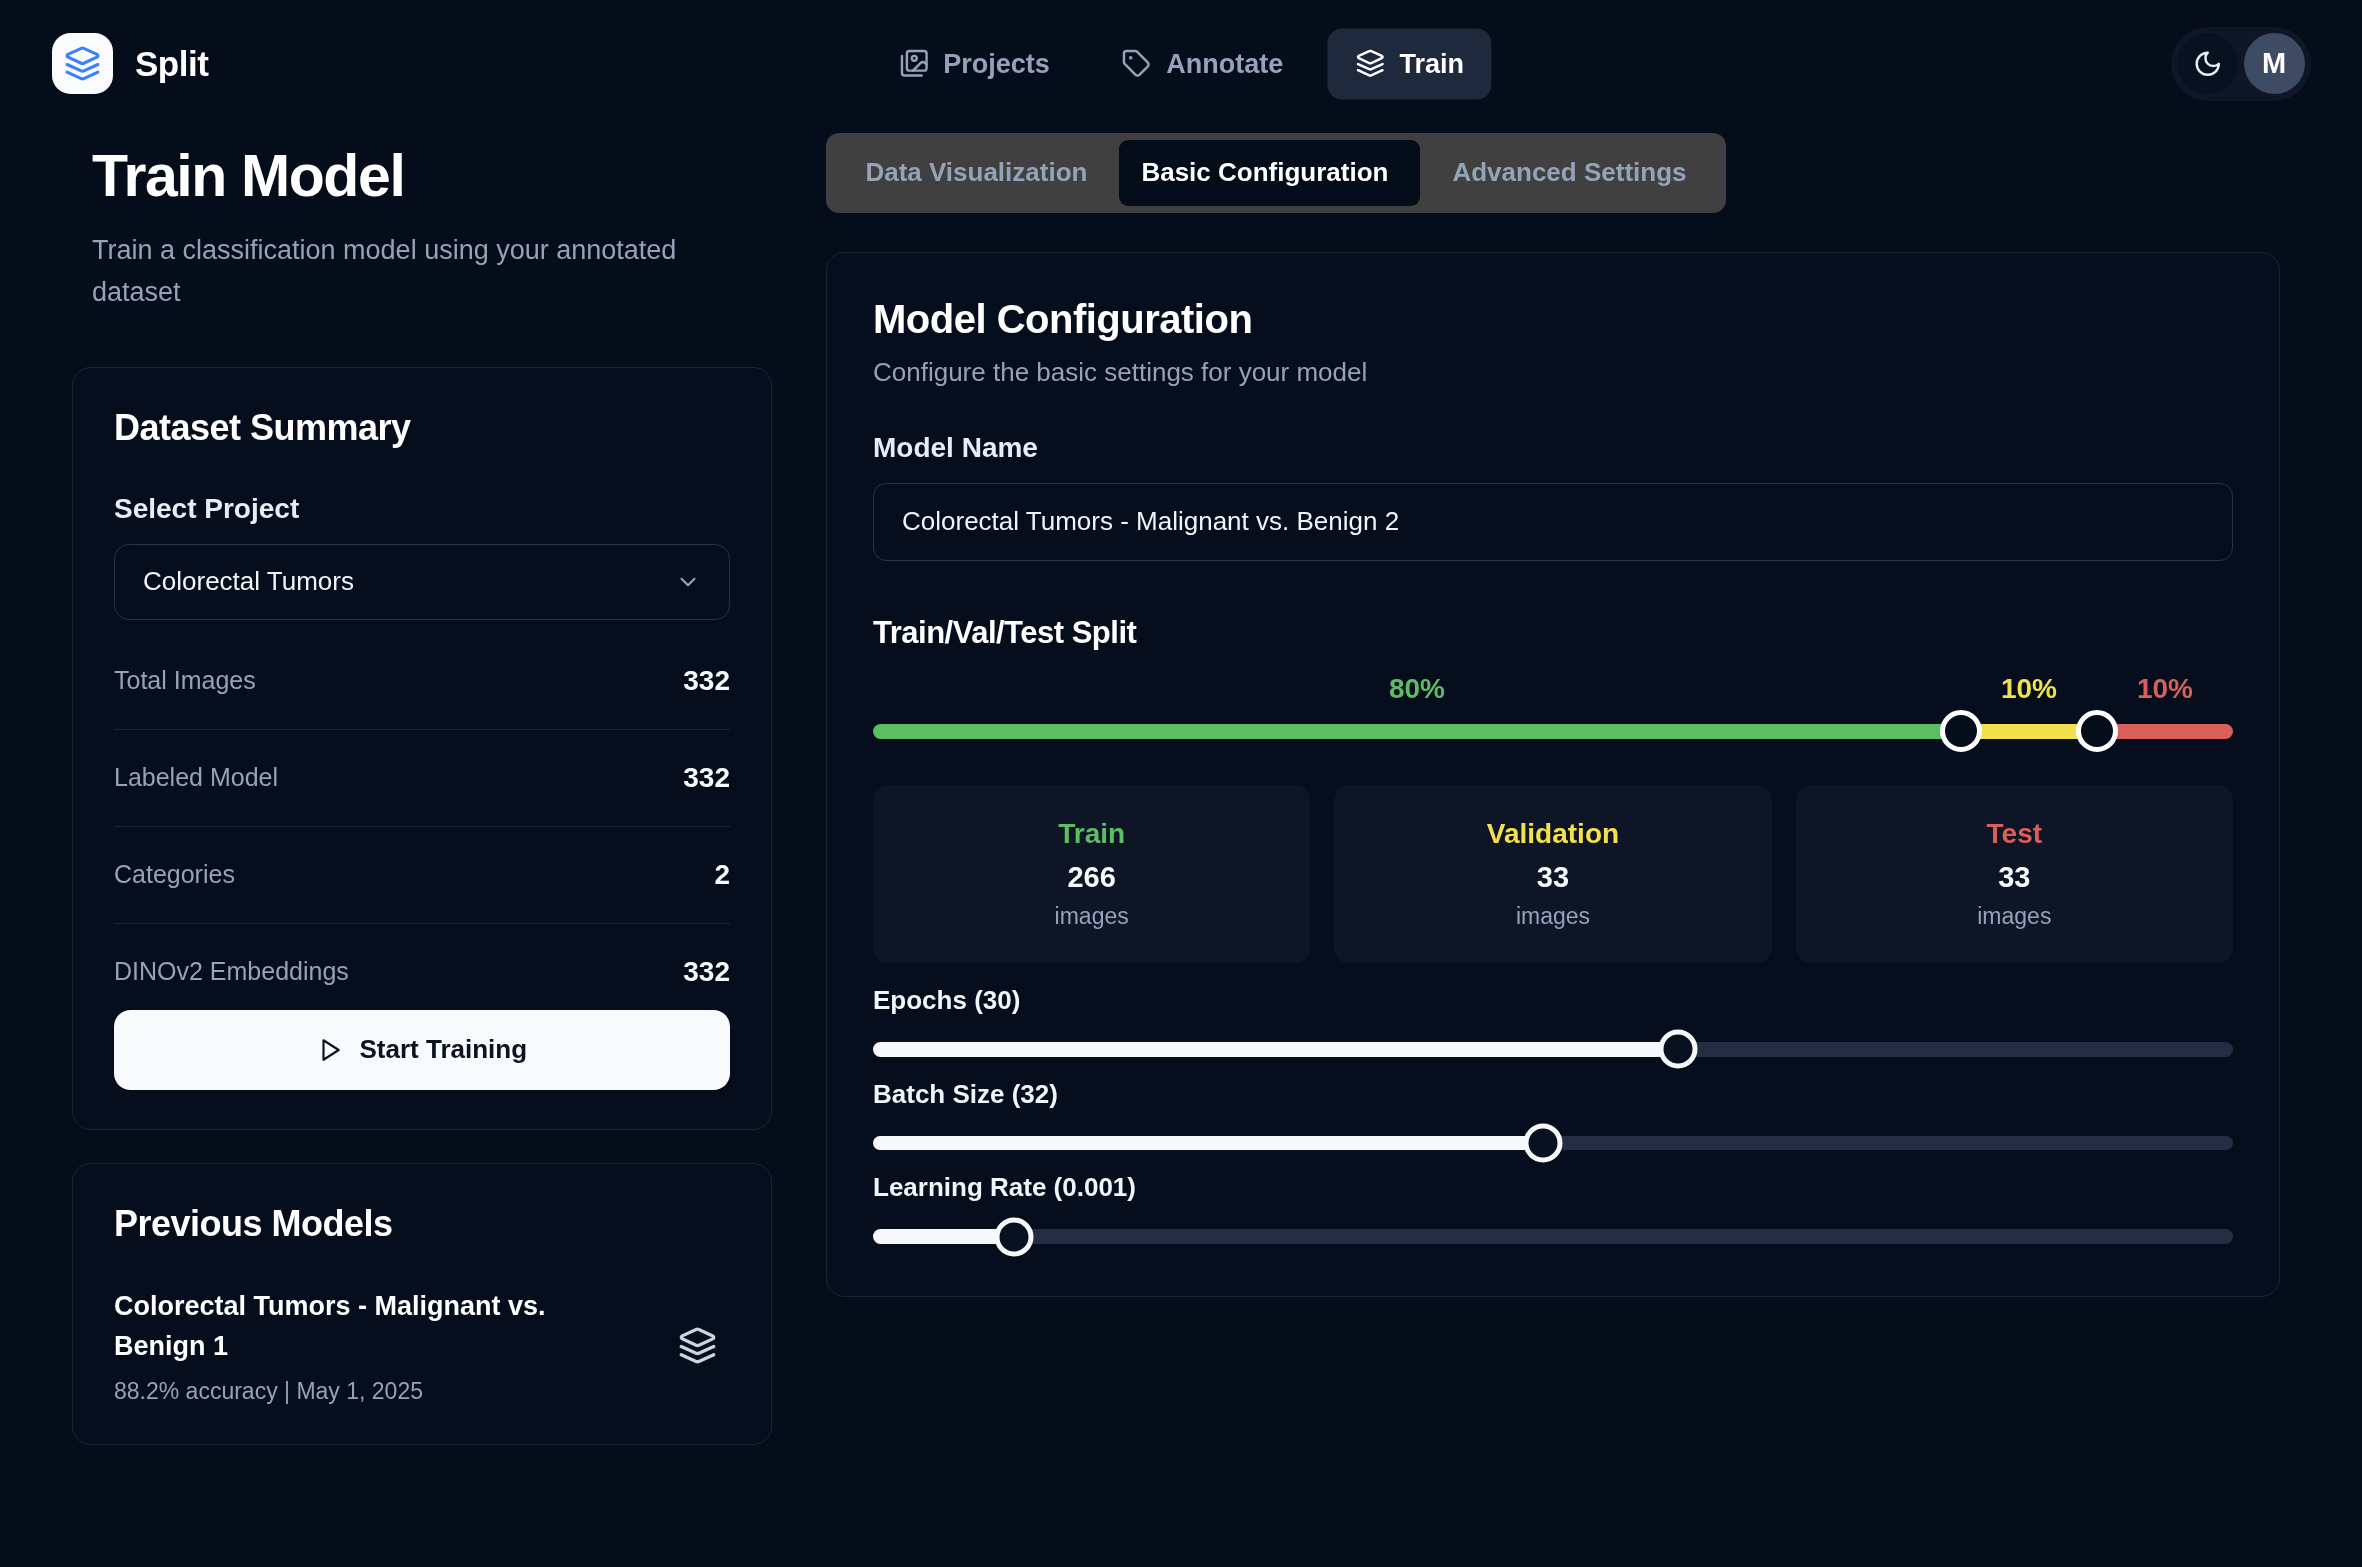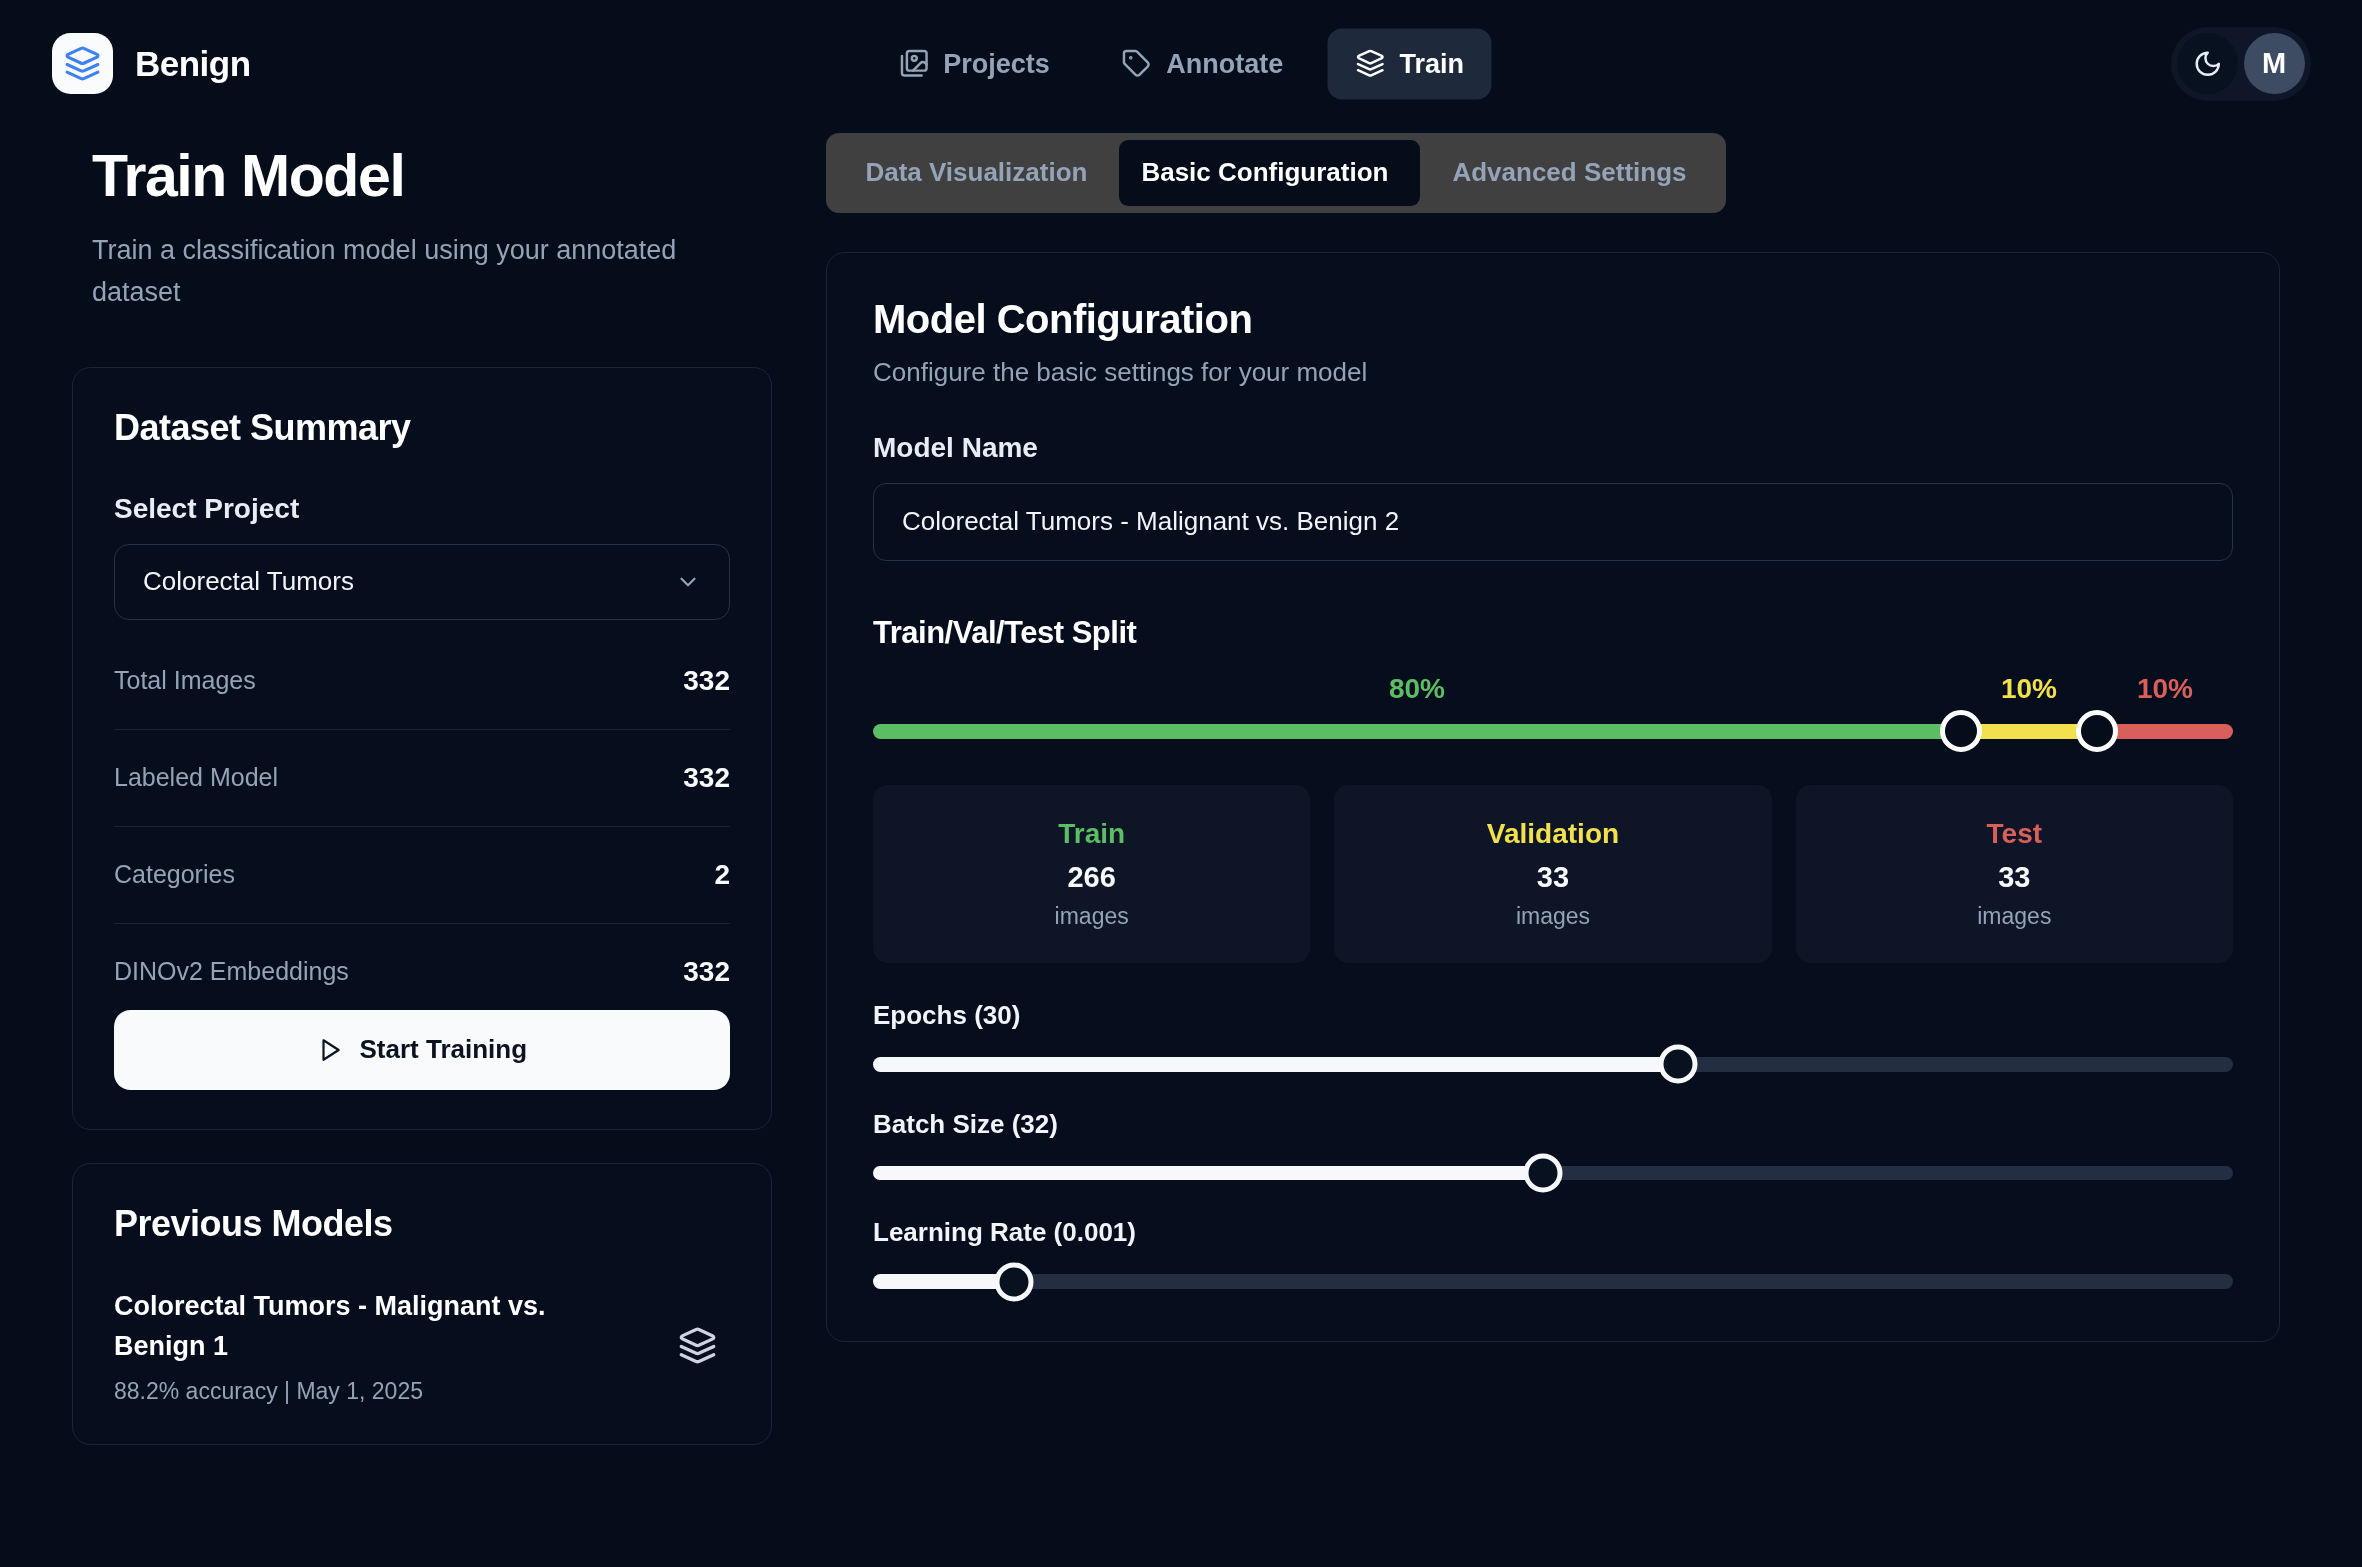--- a/index.html
+++ b/index.html
@@ -78,41 +78,41 @@
   .split-seg.first { border-radius:922px 0 0 922px; }
   .split-seg.last { border-radius:0 922px 922px 0; }
   .split-handle { position:absolute; top:50%; width:42px; height:42px; border-radius:50%; background:#050c1a; border:5.5px solid #ffffff; transform:translate(-50%,-50%); cursor:grab; }
 
   .split-stats { display:grid; grid-template-columns:repeat(3,1fr); gap:24px; margin-top:46px; }
   .split-box { background:#0d1526; border-radius:14.8px; text-align:center; padding:33px 9.2px; }
   .split-box-name { font-size:28px; font-weight:700; }
   .split-box-value { font-size:29px; font-weight:700; color:#f8fafc; margin-top:11px; }
   .split-box-unit { font-size:23px; color:#94a3b8; margin-top:9.2px; }
 
-  .slider-group { margin-top:37px; }
+  .slider-group { margin-top:22px; }
   .slider-label { font-size:26px; font-weight:700; color:#f1f5f9; }
   .slider-track { position:relative; height:14.8px; border-radius:922px; background:#232e42; margin-top:26px; }
   .slider-fill { position:absolute; left:0; top:0; height:100%; background:#f6f8fb; border-radius:922px; }
   .slider-handle { position:absolute; top:50%; width:39px; height:39px; border-radius:50%; background:#081120; border:5.5px solid #f6f8fb; transform:translate(-50%,-50%); cursor:grab; }
 </style>
 </head>
 <body>
 
 <div class="page">
 
   <header>
     <div class="brand">
       <div class="logo-box">
         <svg viewBox="0 0 24 24" fill="none" stroke="currentColor" stroke-width="2" stroke-linecap="round" stroke-linejoin="round">
             <path d="m12.83 2.18a2 2 0 0 0-1.66 0L2.6 6.08a1 1 0 0 0 0 1.83l8.58 3.91a2 2 0 0 0 1.66 0l8.58-3.9a1 1 0 0 0 0-1.83Z"></path>
             <path d="m22 17.65-9.17 4.16a2 2 0 0 1-1.66 0L2 17.65"></path>
             <path d="m22 12.65-9.17 4.16a2 2 0 0 1-1.66 0L2 12.65"></path>
           </svg>
       </div>
-      <span class="brand-name">Benign</span>
+      <span class="brand-name">Split</span>
     </div>
 
     <nav class="main-nav">
       <button class="nav-item">
         <svg viewBox="0 0 24 24" fill="none" stroke="currentColor" stroke-width="2" stroke-linecap="round" stroke-linejoin="round">
             <path d="M18 22H4a2 2 0 0 1-2-2V6"></path>
             <path d="m22 13-1.296-1.296a2.41 2.41 0 0 0-3.408 0L11 18"></path>
             <circle cx="12" cy="8" r="2"></circle>
             <rect width="16" height="16" x="6" y="2" rx="2"></rect>
           </svg>

